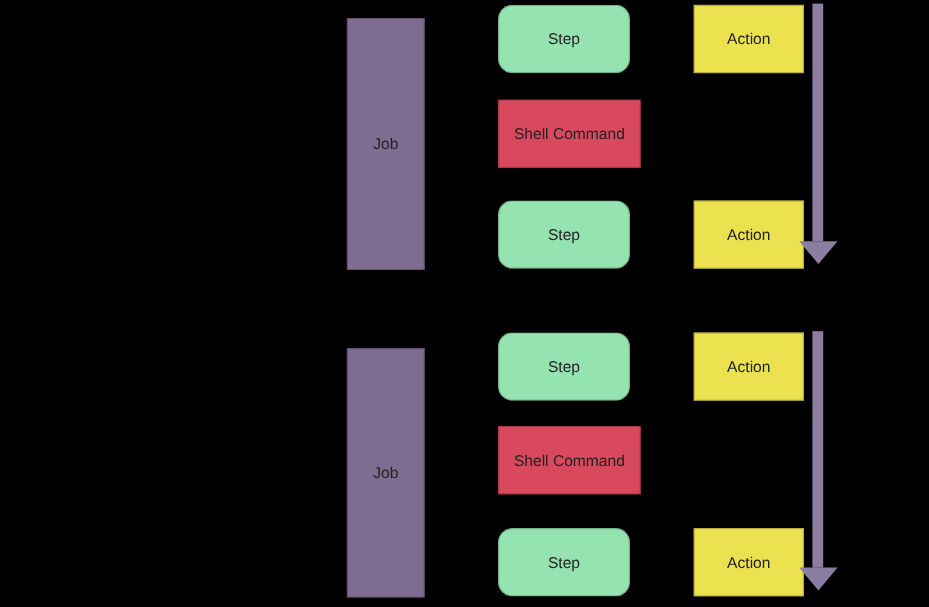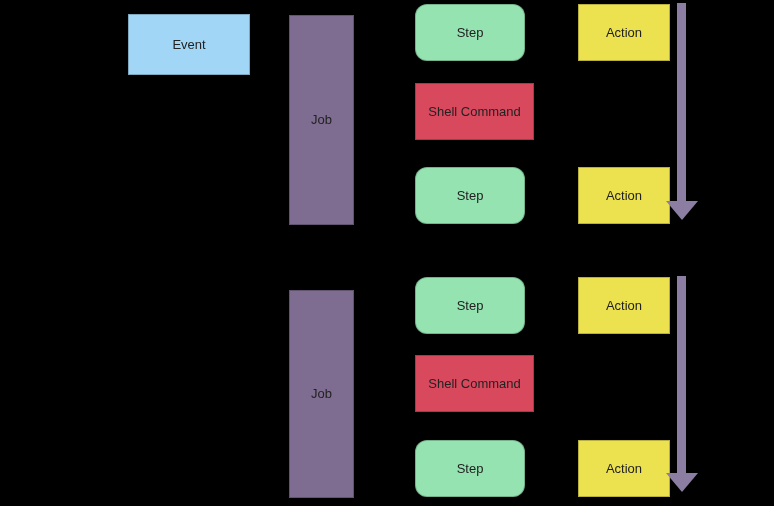--- a/index.html
+++ b/index.html
@@ -69,23 +69,20 @@
     border-top: 19px solid var(--arrow, #8C7EA3);
   }
   .arrow-1 .arrow-head { top: 198px; }
   .arrow-2 .arrow-head { top: 197px; }
 </style>
 </head>
 <body>
 
 <div class="canvas">
 
-  <div class="node event-node">
-    <span>Event</span>
-  </div>
 
   <div class="node job-node job-1">
     <span>Job</span>
   </div>
   <div class="node step-node step-1">
     <span>Step</span>
   </div>
   <div class="node shell-node shell-1">
     <span>Shell Command</span>
   </div>

